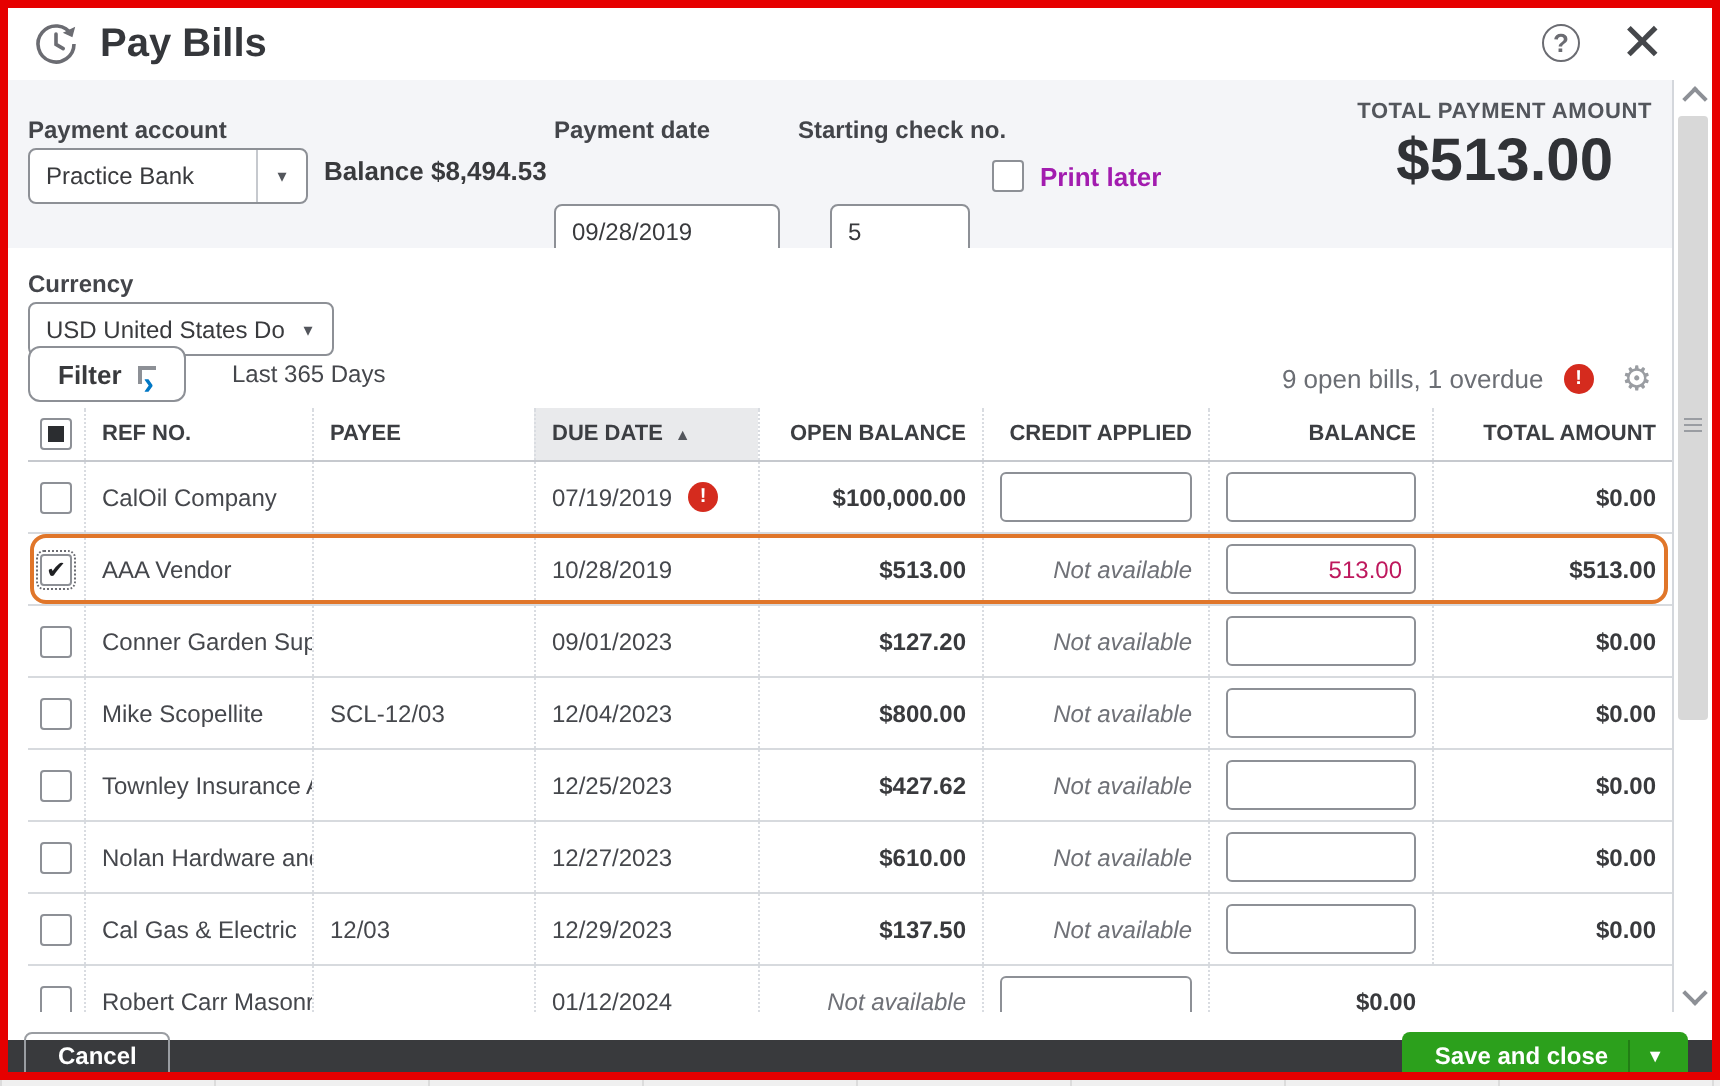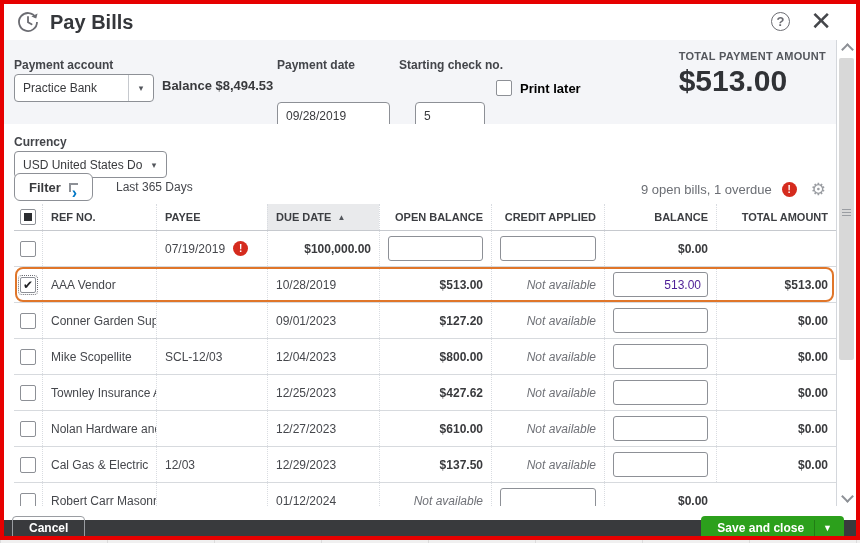--- a/index.html
+++ b/index.html
@@ -25,24 +25,24 @@
   .flabel{position:absolute;font-size:12px;font-weight:600;color:#43454a;}
   .selectbox{position:absolute;height:28px;background:#fff;border:1px solid #8d9096;border-radius:4px;
              display:flex;align-items:center;box-sizing:border-box;font-size:12px;color:#393a3d;}
   .selectbox .sb-text{flex:1;padding:0 8px;white-space:nowrap;overflow:hidden;}
   .selectbox .sb-caret{width:24px;align-self:stretch;border-left:1px solid #c6c9ce;display:flex;
                        align-items:center;justify-content:center;font-size:9px;color:#53565c;}
   .ibox{position:absolute;height:28px;background:#fff;border:1px solid #8d9096;border-radius:4px;
         box-sizing:border-box;font:12px "Liberation Sans",sans-serif;color:#393a3d;padding:0 8px;margin-top:28px;}
   .balance{position:absolute;left:158px;top:38px;font-size:13px;font-weight:600;color:#393a3d;}
   .print-later{position:absolute;left:492px;top:40px;display:flex;align-items:center;gap:8px;}
-  .print-later .lbl{font-size:13px;font-weight:600;color:#000000;}
+  .print-later .lbl{font-size:13px;font-weight:600;color:#a21caf;}
   .cb{width:16px;height:16px;border:1px solid #8d9096;border-radius:2px;background:#fff;
       box-sizing:border-box;display:flex;align-items:center;justify-content:center;}
-  .total-block{position:absolute;right:10px;top:10px;text-align:left;}
+  .total-block{position:absolute;right:10px;top:10px;text-align:center;}
   .total-label{font-size:11px;font-weight:600;color:#53565c;letter-spacing:.3px;}
   .total-amount{font-size:30px;font-weight:800;color:#303236;margin-top:2px;}
 
   
   .currency-area{position:absolute;left:0;top:120px;right:20px;height:78px;background:#fff;}
   .filter-btn{position:absolute;left:10px;top:169px;height:28px;padding:0 14px;background:#fff;
               border:1px solid #8d9096;border-radius:6px;display:flex;align-items:center;gap:8px;
               font-size:13px;font-weight:700;color:#393a3d;cursor:pointer;}
   .filter-btn .chev{color:#0077c5;font-size:16px;font-weight:700;line-height:1;}
   .range-label{position:absolute;left:112px;top:176px;font-size:12px;color:#45474c;}
@@ -63,21 +63,21 @@
   .cell.r{justify-content:flex-end;}
   .money{font-weight:700;color:#393a3d;}
   .thead .cell{font-weight:700;font-size:11px;color:#3c3e42;}
   .due-h{background:#e9eaec;}
   .sort{font-size:8px;color:#53565c;margin-left:6px;}
   .row{height:35px;border-bottom:1px solid #d7dade;position:relative;}
   .row.highlight::after{content:'';position:absolute;left:1px;right:2px;top:0px;bottom:0px;
         border:2px solid #e0762a;border-radius:8px;pointer-events:none;}
   .na{font-style:italic;color:#6f7177;}
   .ti{width:100%;height:25px;border:1px solid #8d9096;border-radius:3px;background:#fff;
-      font:12px "Liberation Sans",sans-serif;color:#4c1d95;padding:0 6px;box-sizing:border-box;}
+      font:12px "Liberation Sans",sans-serif;color:#be185d;padding:0 6px;box-sizing:border-box;}
   .ti.num{text-align:right;}
   .cb .mark{display:none;}
   .cb.ind .sq{width:8px;height:8px;background:#2b2d30;}
   .cb.checked{outline:1px dotted #6b6c72;outline-offset:1px;}
   .cb.checked .mark{display:block;font-size:12px;color:#1f2023;line-height:1;}
 
   
   .scroll{position:absolute;right:0;top:36px;width:20px;bottom:30px;background:#fff;
           border-left:1px solid #d4d7dc;box-sizing:border-box;}
   .chev{display:block;width:7px;height:7px;border-left:2px solid #8d9096;border-top:2px solid #8d9096;}
@@ -177,20 +177,21 @@
     <div class="cell r">CREDIT APPLIED</div>
     <div class="cell r">BALANCE</div>
     <div class="cell r">TOTAL AMOUNT</div>
   </div>
 
   <div class="tbody">
       <div class="row grid">
         <div class="cell first">
           <span class="cb"></span>
         </div>
+        <div class="cell">CalOil Company</div>
         <div class="cell"></div>
         <div class="cell">
           <span>07/19/2019</span>
           <span class="badge" style="margin-left: 8px;">!</span>
         </div>
         <div class="cell r money">$100,000.00</div>
         <div class="cell r">
           <input class="ti" style="">
         </div>
         <div class="cell">

